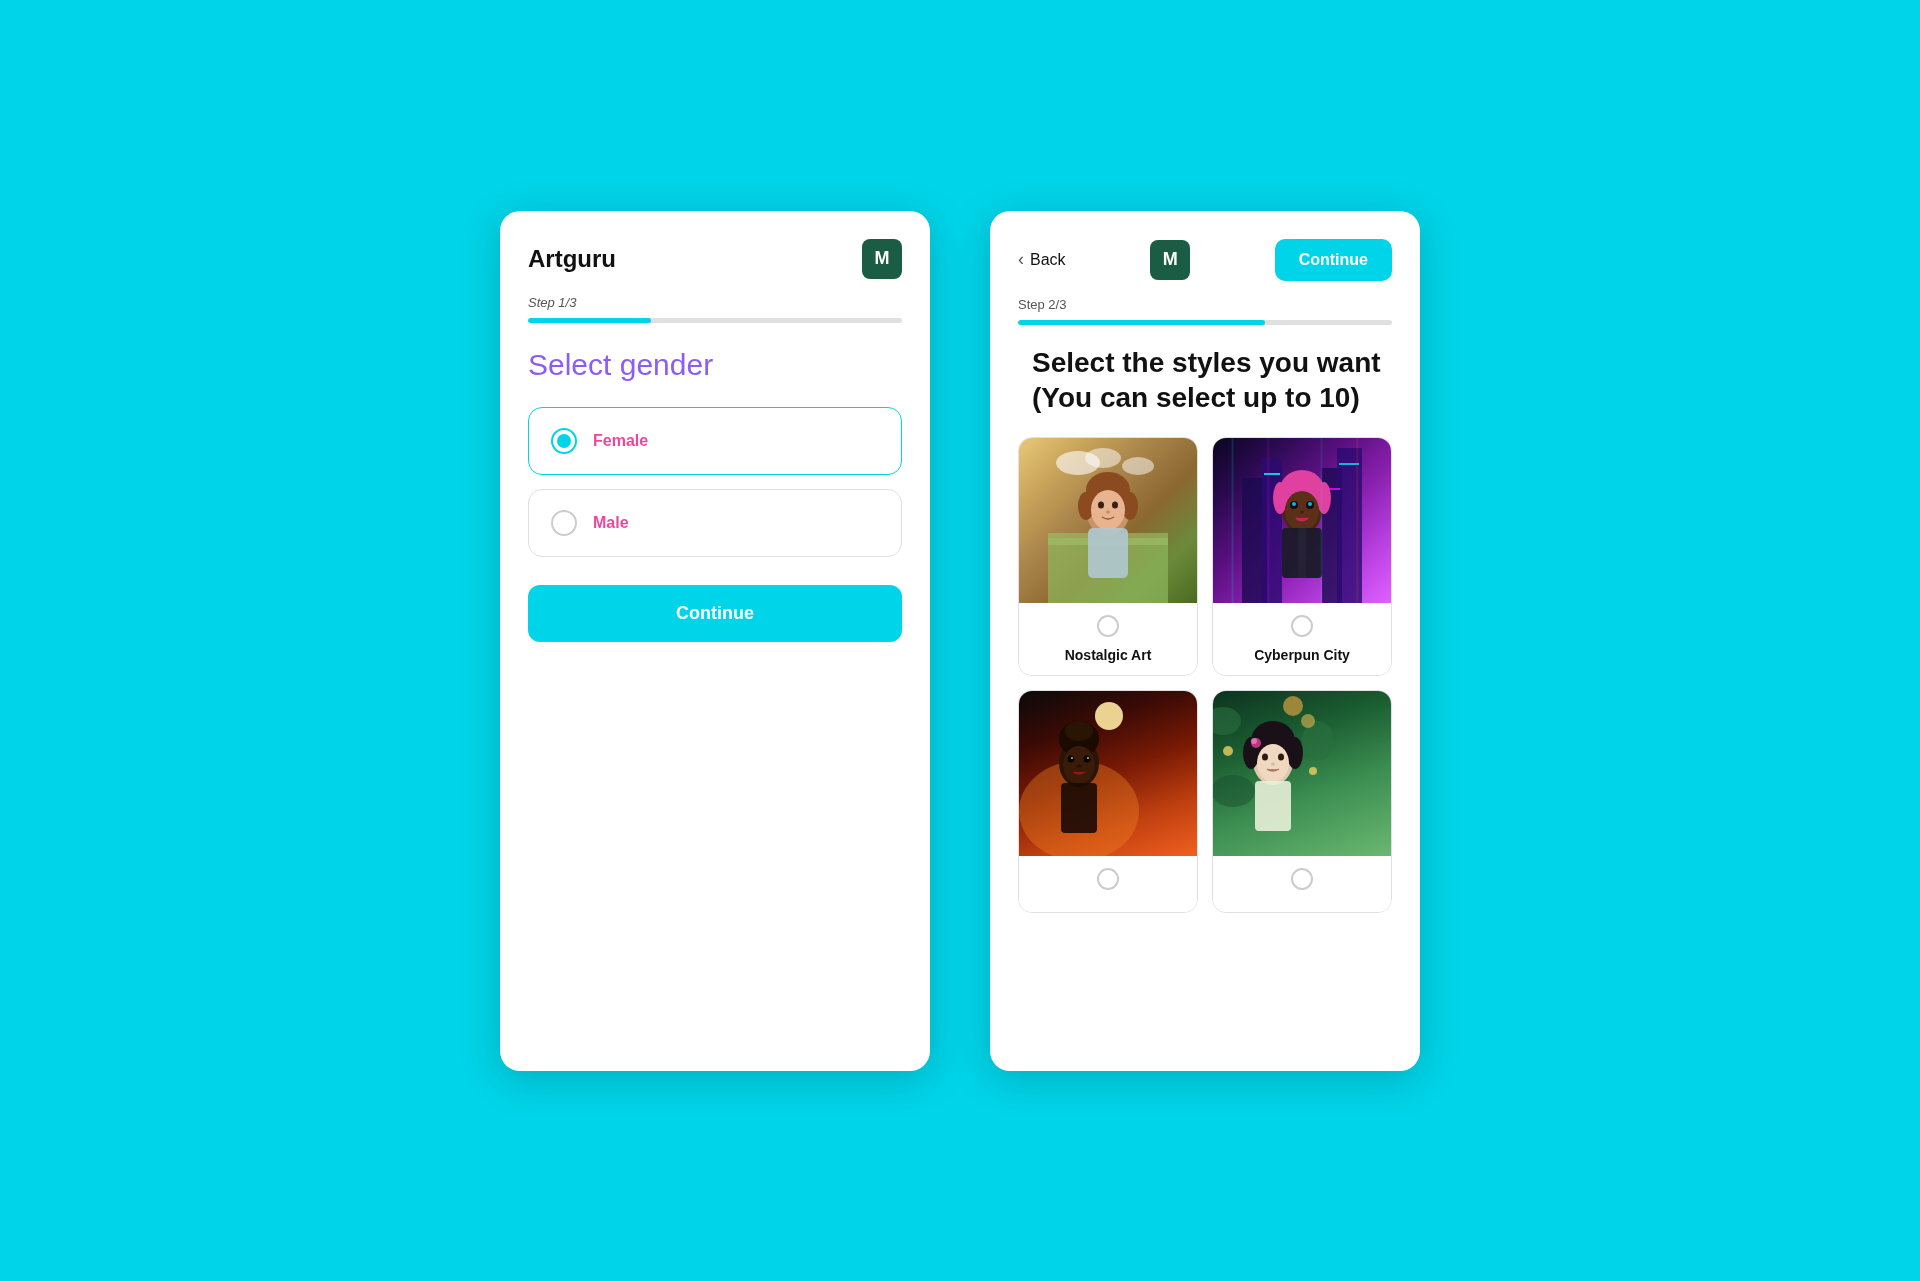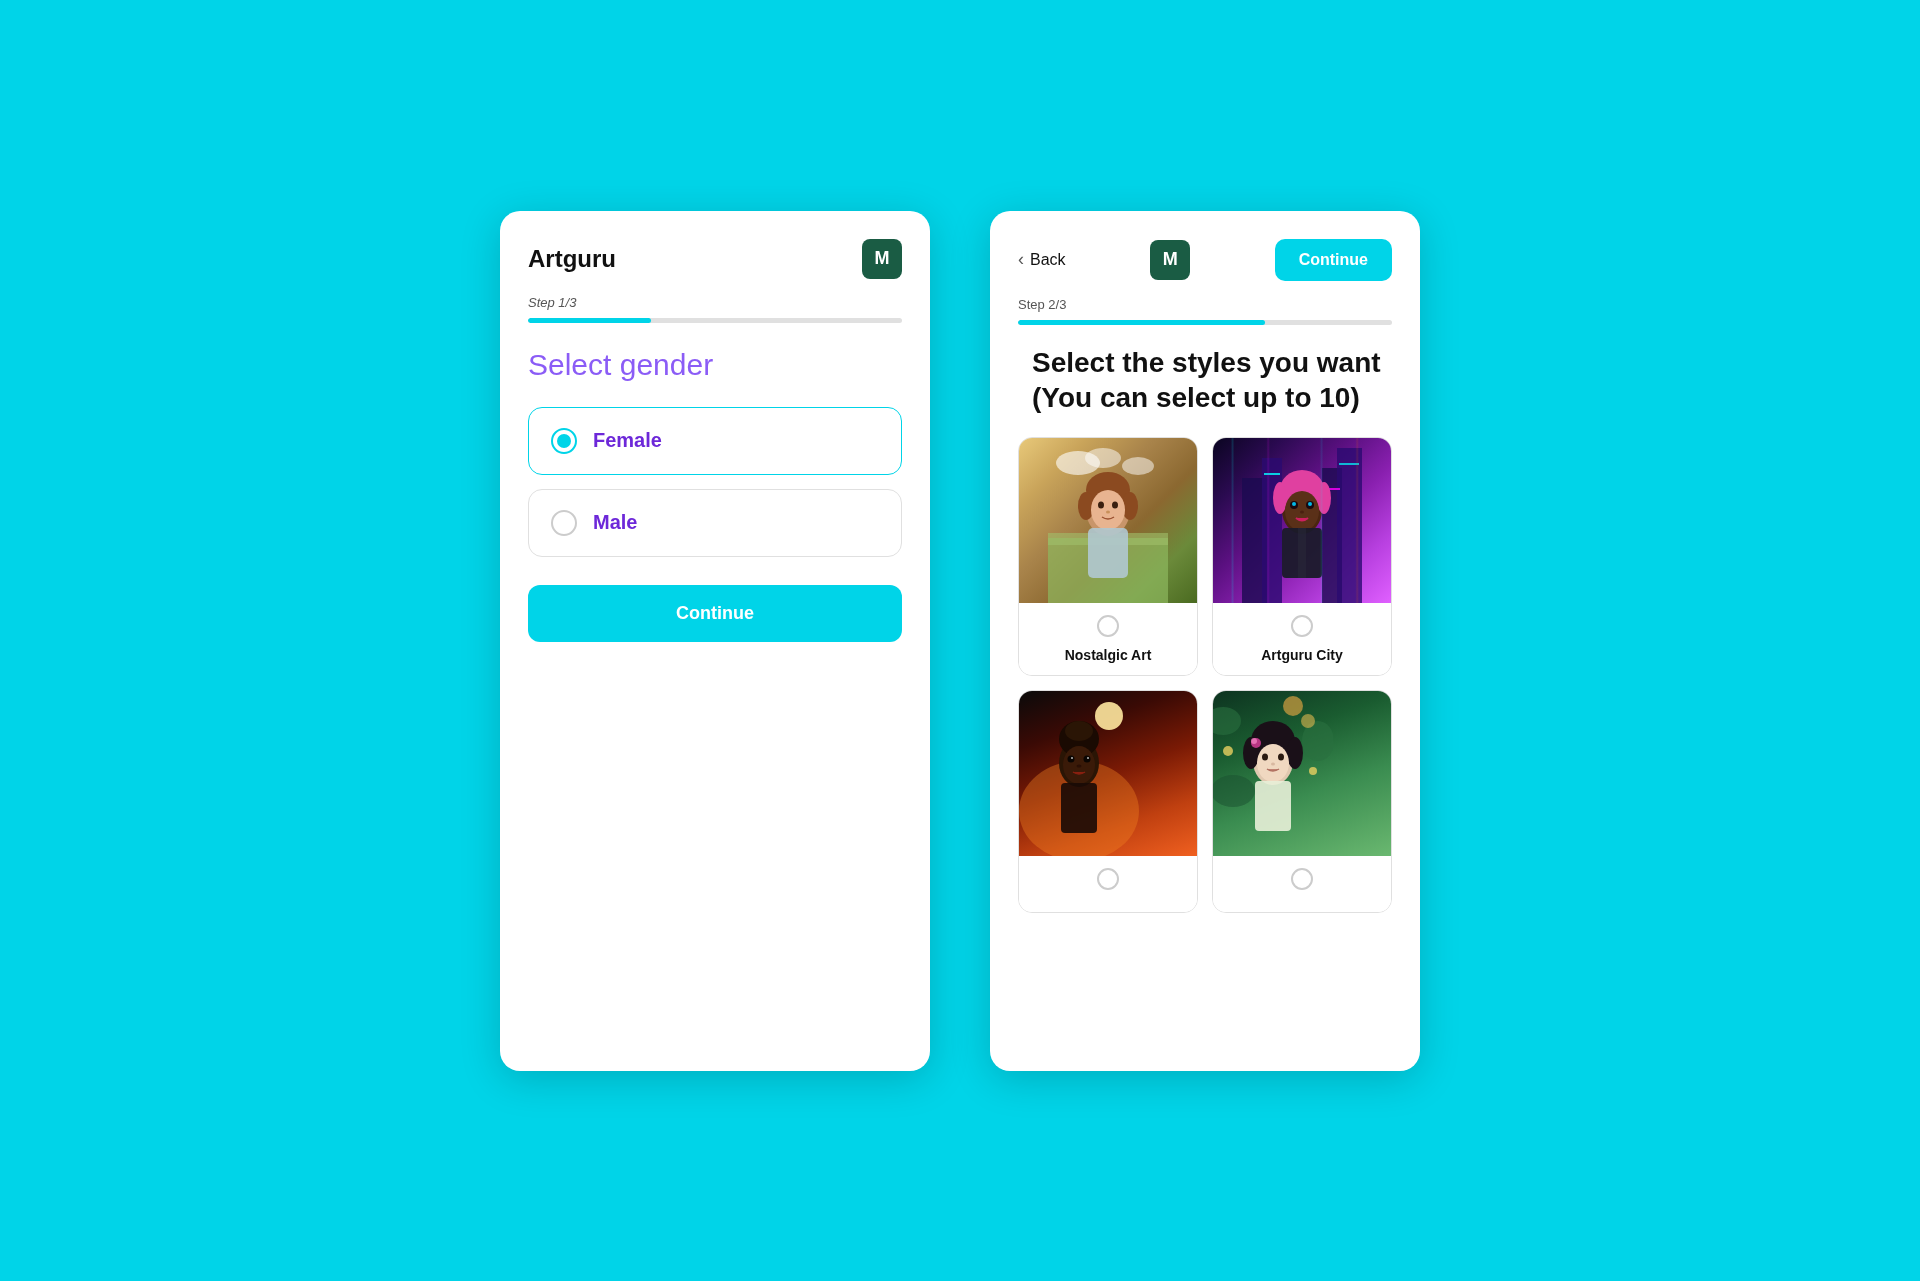--- a/index.html
+++ b/index.html
@@ -124,23 +124,23 @@
     }
 
     .radio-inner {
       width: 14px;
       height: 14px;
       border-radius: 50%;
       background: #00d4e8;
     }
 
     .option-label {
-      font-size: 20px;
+      font-size: 16px;
       font-weight: 700;
-      color: #6d28d9;
+      color: #ec4899;
     }
 
     .allow-checkbox-row {
       display: flex;
       align-items: center;
       gap: 10px;
       padding: 28px 28px 0;
     }
 
     .small-radio {
@@ -440,21 +440,21 @@
           <ellipse cx="60" cy="74" rx="2" ry="1.5" fill="#4a2010"></ellipse>
 
           <path d="M54 80 Q60 85 66 80" stroke="#cc2060" stroke-width="2" fill="#cc2060"></path>
 
           <rect x="40" y="90" width="40" height="50" rx="4" fill="#1a1a2a" opacity="0.95"></rect>
           <rect x="56" y="90" width="8" height="50" fill="#2a2a3a" opacity="0.5"></rect>
         </svg>
       </div>
       <div class="style-bottom">
         <div class="style-radio"></div>
-        <span class="style-name">Artguru City</span>
+        <span class="style-name">Cyberpun City</span>
       </div>
     </div>
 
     <div class="style-card">
       <div style="width:100%;height:165px;background:linear-gradient(160deg,#0a0a0a 0%,#3a0a05 25%,#7a1a05 50%,#c04010 75%,#f06020 100%);position:relative;overflow:hidden;">
         <svg width="120" height="165" viewBox="0 0 120 165" style="position:absolute;top:0;left:0" xmlns="http://www.w3.org/2000/svg">
 
           <ellipse cx="60" cy="120" rx="60" ry="50" fill="#f08020" opacity="0.4"></ellipse>
 
           <circle cx="90" cy="25" r="14" fill="#ffe8a0" opacity="0.9"></circle>

